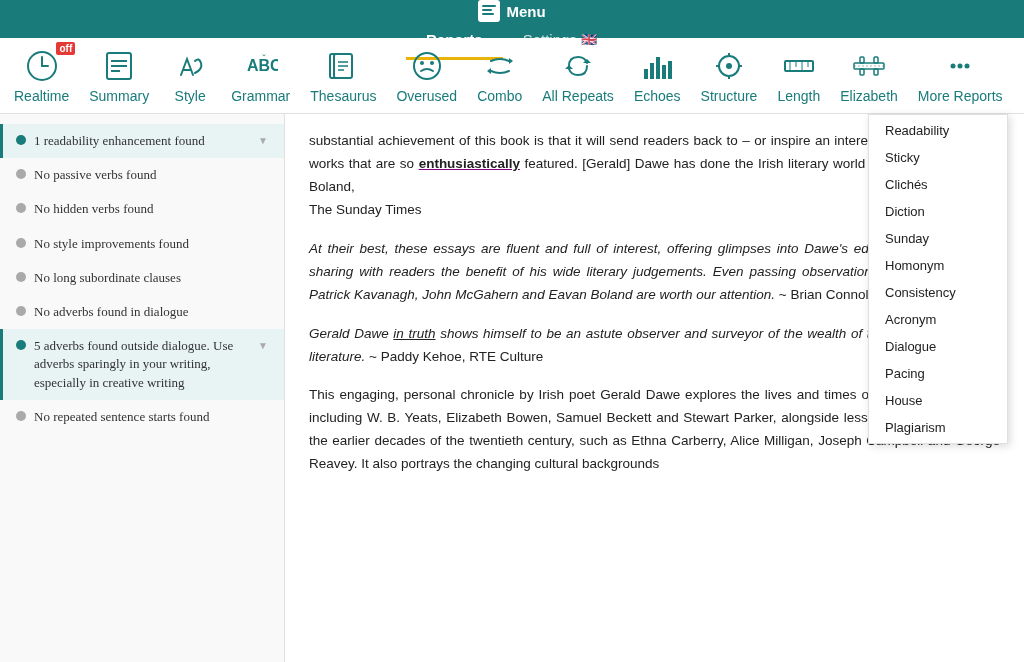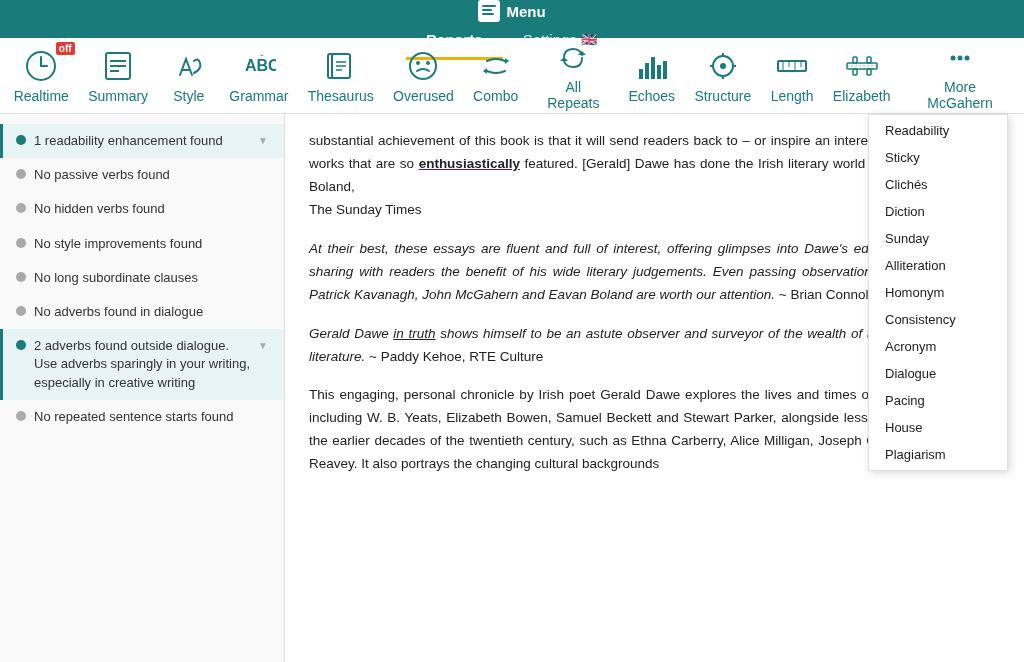--- a/index.html
+++ b/index.html
@@ -107,20 +107,21 @@
       border-right: 1px solid #e0e0e0;
       overflow-y: auto;
       padding: 10px 0;
     }
     .check-item {
       padding: 8px 16px;
       display: flex;
       align-items: flex-start;
       gap: 8px;
       font-size: 13px;
+      font-family: Liberation Serif, serif;
     }
     .check-dot {
       width: 10px; height: 10px;
       border-radius: 50%;
       margin-top: 3px;
       flex-shrink: 0;
     }
     .check-dot.blue { background: #1a7b7b; }
     .check-dot.gray { background: #aaa; }
     .check-text { color: #333; line-height: 1.4; flex: 1; }
@@ -342,21 +343,21 @@
     </div>
 
     <div class="tool-item">
       <div class="tool-icon">
         <svg width="34" height="34" viewBox="0 0 34 34">
           <circle cx="10" cy="17" r="2.5" fill="#1a7b7b"></circle>
           <circle cx="17" cy="17" r="2.5" fill="#1a7b7b"></circle>
           <circle cx="24" cy="17" r="2.5" fill="#1a7b7b"></circle>
         </svg>
       </div>
-      <span class="tool-label">More McGahern</span>
+      <span class="tool-label">More Reports</span>
     </div>
   </div>
 
   <div class="main-layout">
 
     <div class="left-panel">
       <div class="check-item highlighted">
         <div class="check-dot blue"></div>
         <span class="check-text">1 readability enhancement found</span>
         <span class="check-arrow">▼</span>
@@ -376,21 +377,21 @@
       <div class="check-item">
         <div class="check-dot gray"></div>
         <span class="check-text">No long subordinate clauses</span>
       </div>
       <div class="check-item">
         <div class="check-dot gray"></div>
         <span class="check-text">No adverbs found in dialogue</span>
       </div>
       <div class="check-item highlighted">
         <div class="check-dot blue"></div>
-        <span class="check-text">2 adverbs found outside dialogue. Use adverbs sparingly in your writing, especially in creative writing</span>
+        <span class="check-text">5 adverbs found outside dialogue. Use adverbs sparingly in your writing, especially in creative writing</span>
         <span class="check-arrow">▼</span>
       </div>
       <div class="check-item">
         <div class="check-dot gray"></div>
         <span class="check-text">No repeated sentence starts found</span>
       </div>
     </div>
 
     <div class="content-area">
       <p>
@@ -406,21 +407,20 @@
         This engaging, personal chronicle by Irish poet Gerald Dawe explores the lives and times of leading Irish writers, including W. B. Yeats, Elizabeth Bowen, Samuel Beckett and Stewart Parker, alongside lesser-known names from the earlier decades of the twentieth century, such as Ethna Carberry, Alice Milligan, Joseph Campbell and George Reavey. It also portrays the changing cultural backgrounds
       </p>
     </div>
 
     <div class="dropdown-panel">
       <div class="dropdown-item">Readability</div>
       <div class="dropdown-item">Sticky</div>
       <div class="dropdown-item">Clichés</div>
       <div class="dropdown-item">Diction</div>
       <div class="dropdown-item">Sunday</div>
-      <div class="dropdown-item">Alliteration</div>
       <div class="dropdown-item">Homonym</div>
       <div class="dropdown-item">Consistency</div>
       <div class="dropdown-item">Acronym</div>
       <div class="dropdown-item">Dialogue</div>
       <div class="dropdown-item">Pacing</div>
       <div class="dropdown-item">House</div>
       <div class="dropdown-item">Plagiarism</div>
     </div>
   </div>
 

